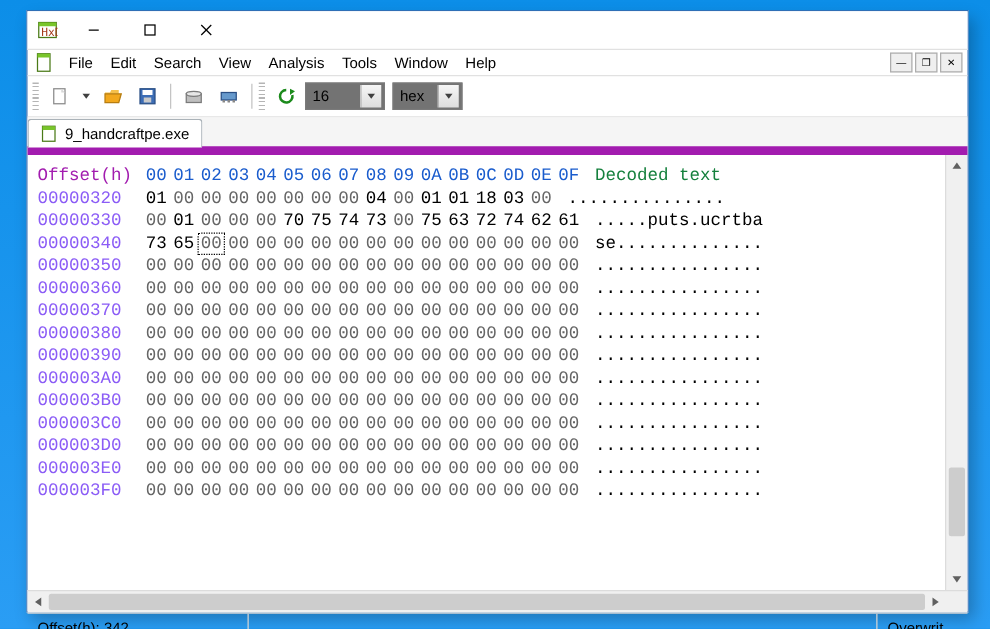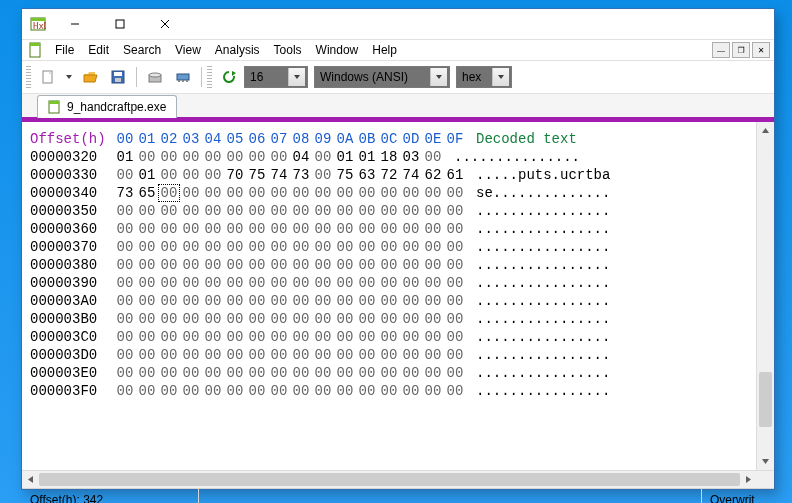--- a/index.html
+++ b/index.html
@@ -16,30 +16,30 @@
 .toolbar{height:28px;display:flex;align-items:center;padding:2px 4px;gap:2px;border-bottom:1px solid #e1e1e1}
 .grip{width:5px;height:22px;background:repeating-linear-gradient(180deg,#b5b5b5 0 1px,transparent 1px 3px);margin-right:2px}
 .tbtn{width:24px;height:24px;border:1px solid transparent;border-radius:2px;display:flex;align-items:center;justify-content:center}
 .tdd{width:12px;display:flex;align-items:center;justify-content:center}
 .sep{width:1px;height:20px;background:#c4c4c4;margin:0 3px}
 .combo{height:20px;display:flex;align-items:center;border:1px solid #7a7a7a;background:#737373;padding:0 2px 0 5px;margin-right:4px}
 .combo .val{min-width:34px;margin-right:4px}
 .wide .val{min-width:106px}.wide2 .val{min-width:26px}
 .combo .caret{width:16px;height:18px;border-left:1px solid #c4c4c4;display:flex;align-items:center;justify-content:center;background:linear-gradient(#f6f6f6,#ddd)}
 .blank{width:60px}
-.tabstrip{height:23px;display:flex;background:#f5f5f5;border-bottom:5px solid #a21caf;padding-left:15px}
+.tabstrip{height:23px;display:flex;background:#f5f5f5;border-bottom:7px solid #a21caf;padding-left:0}
 .tab{height:22px;display:flex;align-items:center;gap:5px;padding:0 10px;border:1px solid #aab2b8;border-bottom:none;background:#fff;border-radius:3px 3px 0 0;position:relative;top:1px}
 .tab .ico{width:14px;height:14px}
 .hexarea{position:relative;height:348px;overflow:hidden}
 .hexinner{padding:8px 0 0 8px;font-family:Consolas,"Courier New",monospace;font-size:14px;line-height:18px;color:#666}
 .hdrrow span,.row span{display:inline-block}
 .offhdr{width:84px;color:#a21caf}
 .col{width:22px;text-align:center;color:#1a5ccd}
 .dechdr{color:#15803d;padding-left:10px}
-.off{width:84px;color:#000000}
+.off{width:84px;color:#8b5cf6}
 .hx{width:22px;text-align:center}
 .nz{color:#000}
 .dec{padding-left:10px;white-space:pre;color:#000}
 .cursorcell{outline:1px dotted #000;outline-offset:-1px}
 .vscroll{position:absolute;right:0;top:0;width:17px;height:100%;background:#f0f0f0;border-left:1px solid #dcdcdc}
 .vscroll .arr{height:17px;display:flex;align-items:center;justify-content:center;color:#606060}
 .vscroll .thumb{position:absolute;left:2px;right:2px;height:55px;top:250px;background:#cdcdcd;border-radius:2px}
 .hscroll{height:17px;background:#f0f0f0;border-top:1px solid #dcdcdc;display:flex;align-items:center;position:relative}
 .hscroll .arr{width:17px;display:flex;align-items:center;justify-content:center;color:#606060}
 .hscroll .thumb{position:absolute;left:17px;height:13px;top:2px;right:34px;background:#cdcdcd;border-radius:2px}
@@ -155,28 +155,20 @@
         </svg>
       </div>
     <div class="combo">
         <span class="val">16</span>
         <span class="caret">
           <svg width="8" height="8">
             <polygon points="1,2 7,2 4,6" fill="#404040"></polygon>
           </svg>
         </span>
       </div>
-    <div class="combo wide">
-        <span class="val">Windows (ANSI)</span>
-        <span class="caret">
-          <svg width="8" height="8">
-            <polygon points="1,2 7,2 4,6" fill="#404040"></polygon>
-          </svg>
-        </span>
-      </div>
     <div class="combo wide2">
         <span class="val">hex</span>
         <span class="caret">
           <svg width="8" height="8">
             <polygon points="1,2 7,2 4,6" fill="#404040"></polygon>
           </svg>
         </span>
       </div>
     <div class="blank"></div>
   </div>

